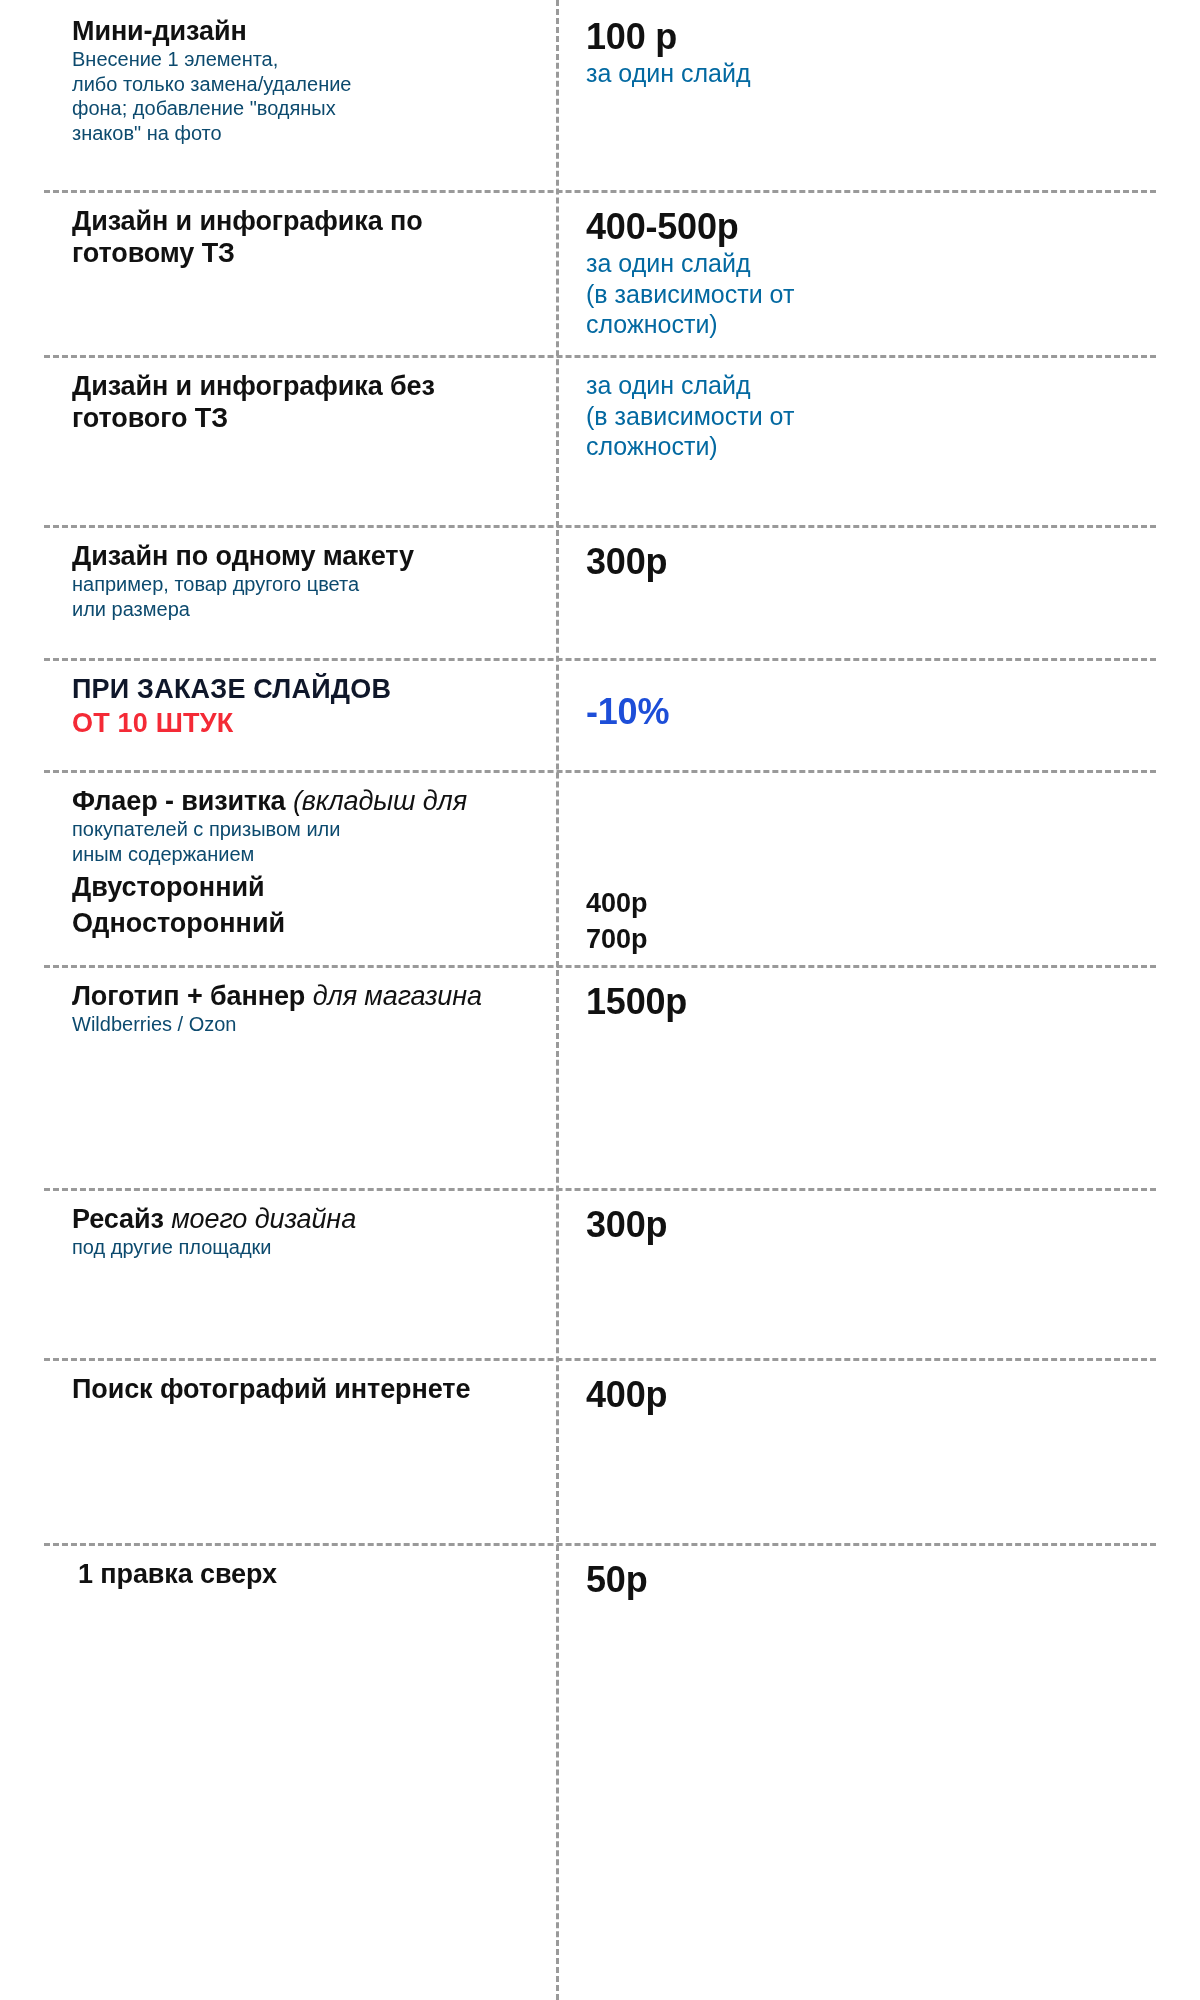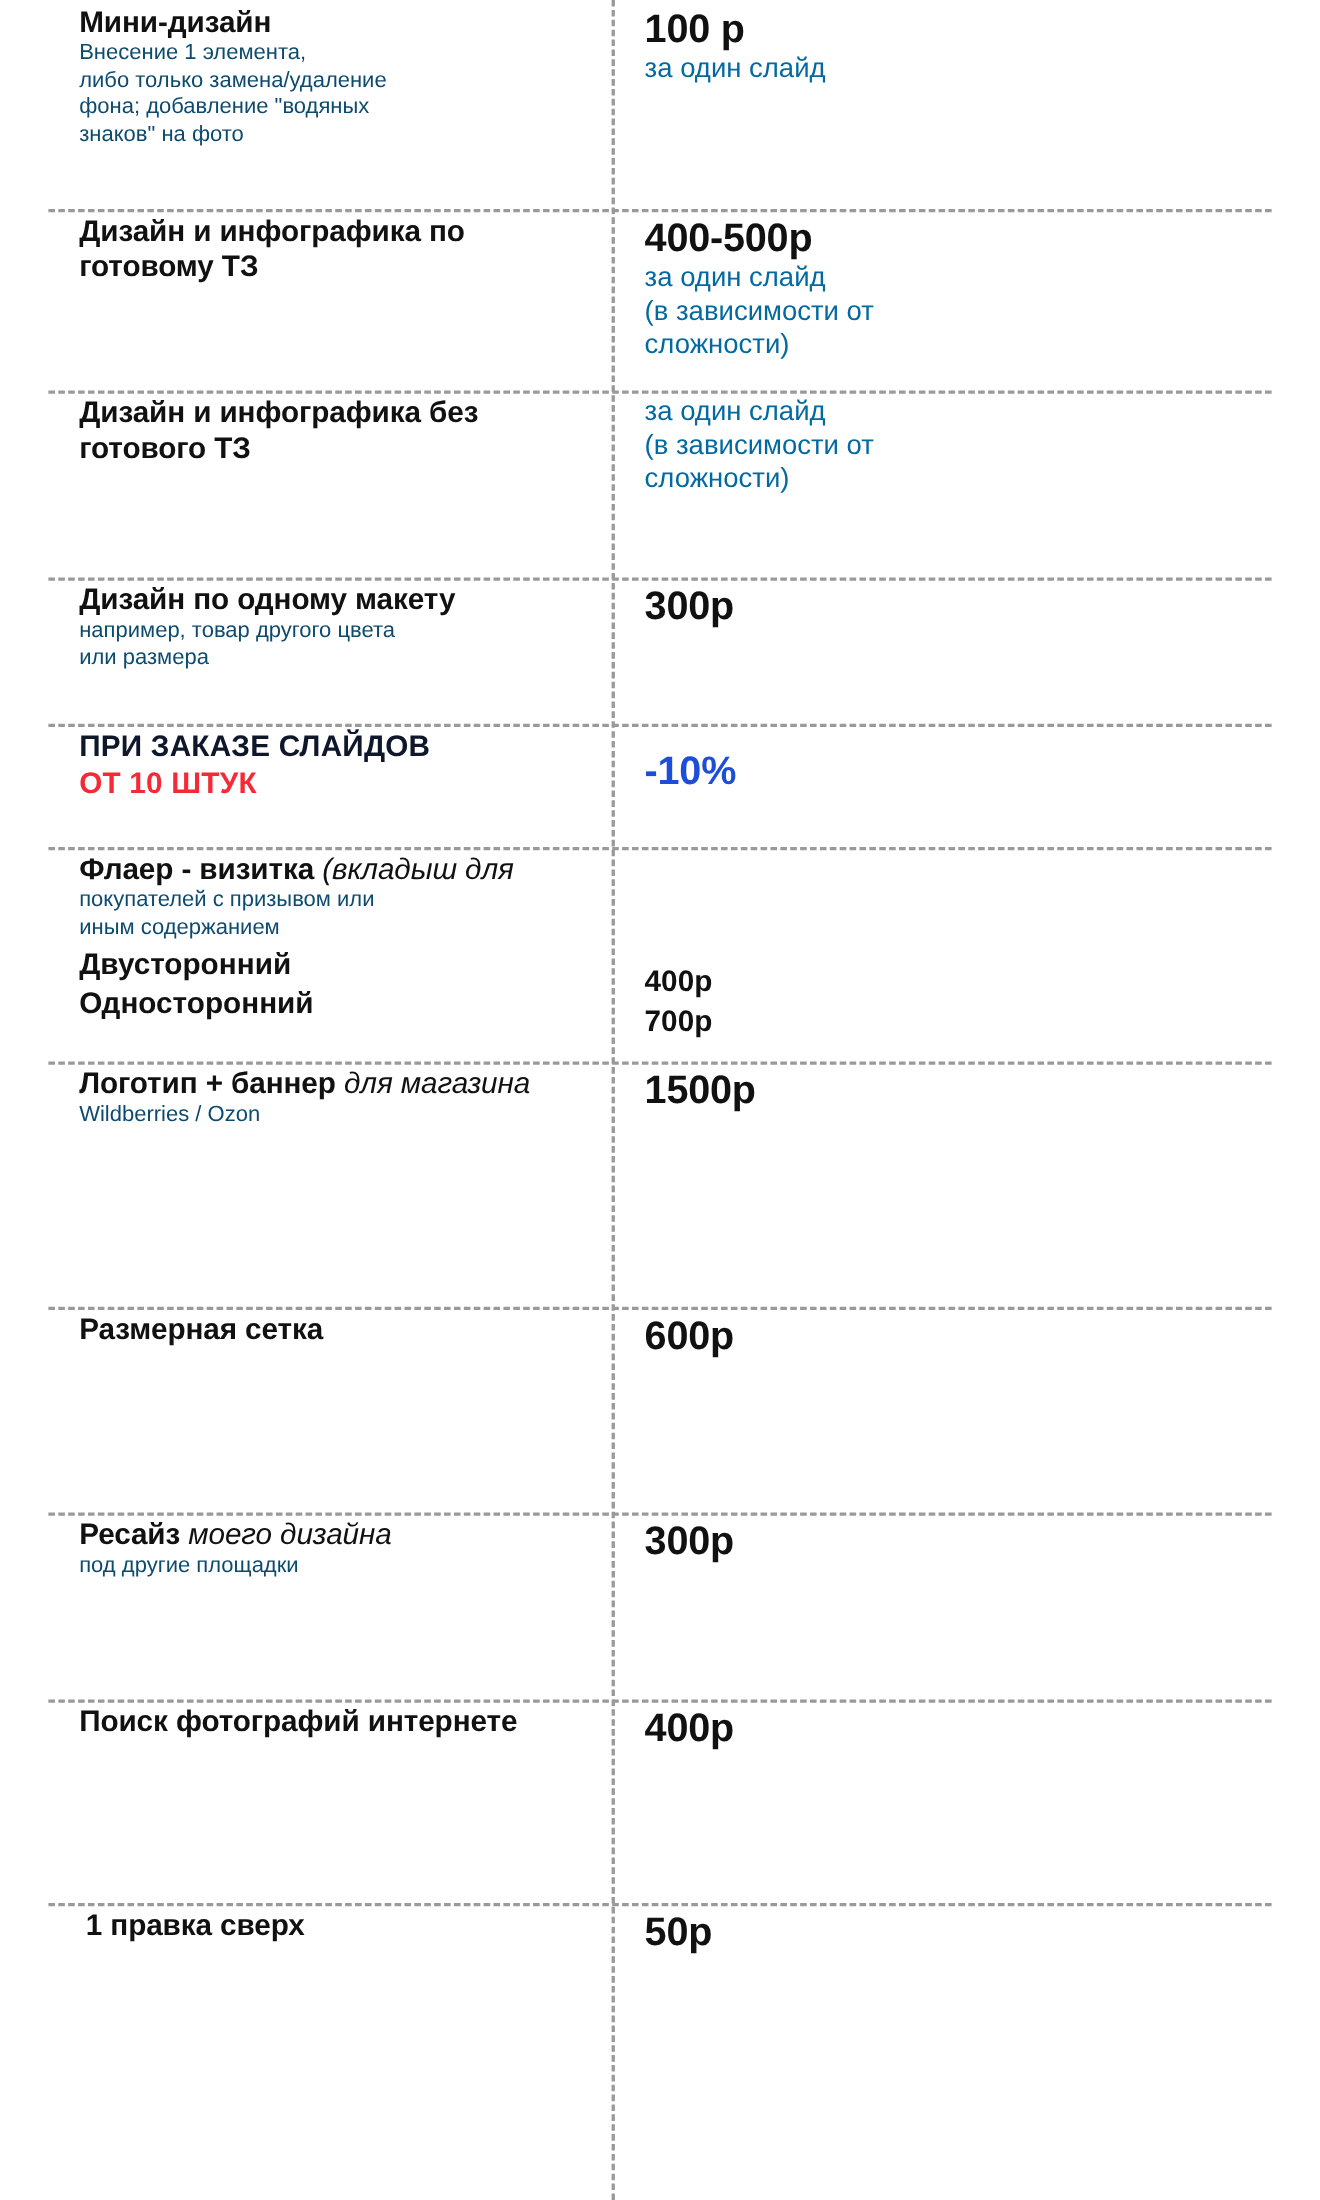--- a/index.html
+++ b/index.html
@@ -38,21 +38,21 @@
     padding: 0;
     margin: 0;
     list-style: none;
   }
 
   .row {
     position: relative;
     display: flex;
     align-items: flex-start;
     box-sizing: border-box;
-    padding-top: 4px;
+    padding-top: 15px;
   }
   
   .row + .row::before {
     content: "";
     position: absolute;
     top: 0;
     left: 44px;
     right: 44px;
     border-top: 3px dashed #9a9a9a;
   }
@@ -222,28 +222,20 @@
     <li class="row" style="height:223px">
       <div class="cell-service">
         <div class="svc-title"><span>Логотип + баннер</span><span class="light"> для магазина</span></div>
         <div class="svc-desc">Wildberries / Ozon</div>
       </div>
       <div class="cell-price">
         <div class="price-main">1500р</div>
       </div>
     </li>
 
-    <li class="row" style="height:187px">
-      <div class="cell-service">
-        <div class="svc-title">Размерная сетка</div>
-      </div>
-      <div class="cell-price">
-        <div class="price-main">600р</div>
-      </div>
-    </li>
 
     <li class="row" style="height:170px">
       <div class="cell-service">
         <div class="svc-title"><span>Ресайз</span><span class="light"> моего дизайна</span></div>
         <div class="svc-desc">под другие площадки</div>
       </div>
       <div class="cell-price">
         <div class="price-main">300р</div>
       </div>
     </li>

